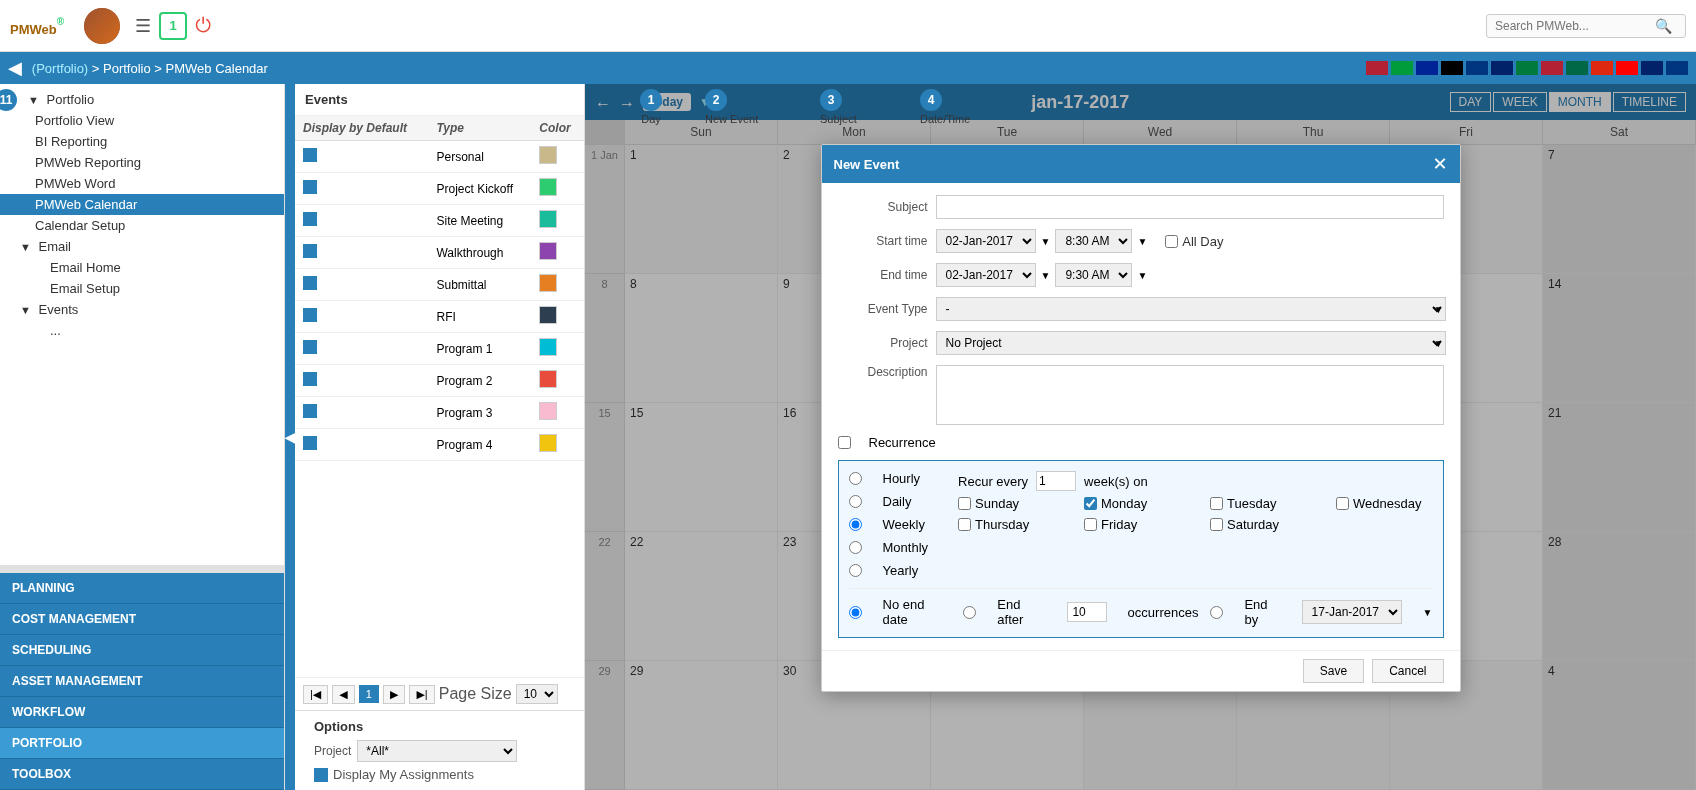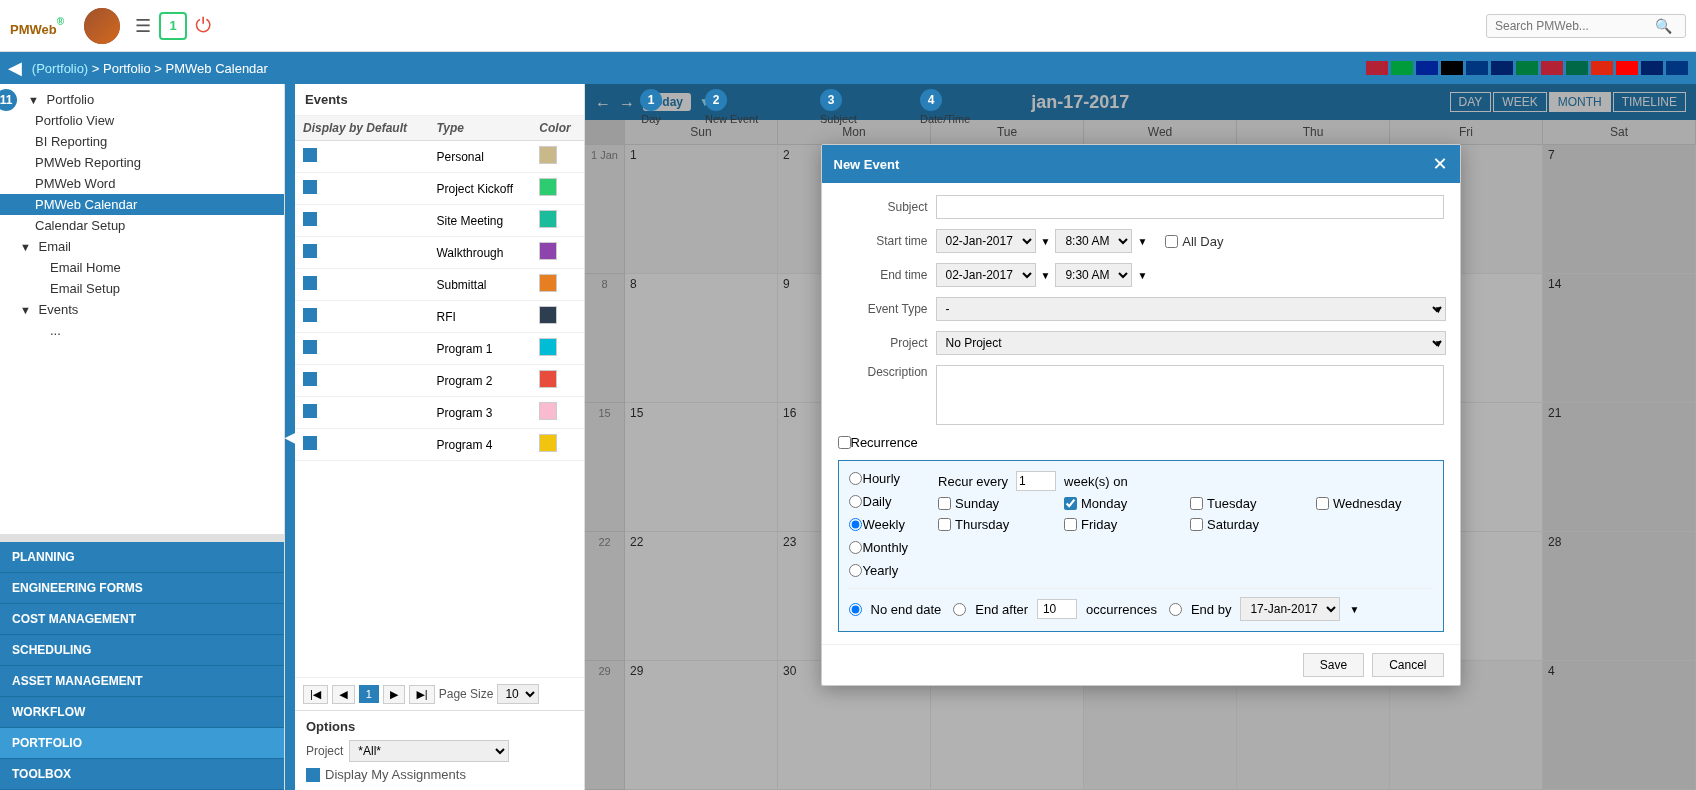--- a/index.html
+++ b/index.html
@@ -51,22 +51,22 @@
     .panel-title { padding: 8px 10px; font-weight: bold; color: #333; border-bottom: 1px solid #eee; }
     .events-table { flex: 1; overflow-y: auto; }
     .events-table table { width: 100%; border-collapse: collapse; }
     .events-table th { background: #f5f5f5; padding: 5px 8px; text-align: left; font-size: 12px; color: #555; border-bottom: 1px solid #ddd; font-style: italic; }
     .events-table td { padding: 5px 8px; border-bottom: 1px solid #eee; font-size: 12px; }
     .color-box { width: 18px; height: 18px; display: inline-block; border: 1px solid #ccc; }
     .blue-sq { width: 14px; height: 14px; background: #2980b9; display: inline-block; cursor: pointer; }
     .pagination { display: flex; align-items: center; gap: 4px; padding: 6px 8px; border-top: 1px solid #eee; }
     .page-btn { padding: 2px 6px; border: 1px solid #ccc; background: #f5f5f5; cursor: pointer; font-size: 11px; }
     .page-btn.active { background: #2980b9; color: #fff; border-color: #2980b9; }
-    .page-size-label { font-size: 12px; color: #555; margin-left: 0; }
-    .options-section { border-top: 1px solid #ddd; padding: 8px 11px; }
+    .page-size-label { font-size: 16px; color: #555; margin-left: 0; }
+    .options-section { border-top: 1px solid #ddd; padding: 8px 19px; }
     .options-title { font-weight: bold; color: #333; margin-bottom: 6px; }
     .project-select { display: flex; align-items: center; gap: 6px; margin-bottom: 5px; }
     .project-select label { font-size: 12px; color: #555; }
     .project-select select { font-size: 12px; border: 1px solid #ccc; padding: 2px 4px; }
     .checkbox-row { display: flex; align-items: center; gap: 5px; font-size: 12px; color: #555; }
 
     
     .calendar-area { flex: 1; display: flex; flex-direction: column; background: #fff; }
     .cal-header { display: flex; align-items: center; background: #2980b9; color: #fff; height: 36px; padding: 0 10px; gap: 8px; }
     .cal-nav-btn { background: none; border: none; color: #fff; font-size: 16px; cursor: pointer; }
@@ -92,29 +92,29 @@
     .modal-body { padding: 12px 16px; }
     .form-row { display: flex; align-items: center; margin-bottom: 10px; gap: 8px; }
     .form-label { width: 90px; text-align: right; color: #555; font-size: 12px; flex-shrink: 0; }
     .form-input { flex: 1; border: 1px solid #ccc; padding: 4px 6px; font-size: 12px; outline: none; }
     .datetime-group { display: flex; align-items: center; gap: 5px; }
     .datetime-select { border: 1px solid #ccc; padding: 3px 5px; font-size: 12px; }
     .allday-check { display: flex; align-items: center; gap: 4px; font-size: 12px; color: #333; margin-left: 10px; }
     .event-type-select { flex: 1; border: 1px solid #ccc; padding: 3px 5px; font-size: 12px; }
     .project-dropdown { flex: 1; border: 1px solid #ccc; padding: 3px 5px; font-size: 12px; }
     .description-area { flex: 1; border: 1px solid #ccc; padding: 4px 6px; font-size: 12px; height: 60px; resize: none; }
-    .recurrence-row { display: flex; align-items: center; gap: 0; margin-bottom: 10px; }
+    .recurrence-row { display: flex; align-items: center; gap: 18px; margin-bottom: 10px; }
     .recurrence-box { border: 1px solid #2980b9; background: #f0f8ff; padding: 10px; margin-top: 5px; }
     .recur-radio-col { display: flex; flex-direction: column; gap: 8px; margin-right: 20px; }
-    .recur-option { display: flex; align-items: center; gap: 1px; font-size: 12px; }
+    .recur-option { display: flex; align-items: center; gap: 21px; font-size: 12px; }
     .recur-week-row { display: flex; align-items: center; gap: 8px; font-size: 12px; }
     .recur-days { display: grid; grid-template-columns: repeat(4, 120px); gap: 6px; margin-top: 5px; }
     .recur-day-check { display: flex; align-items: center; gap: 4px; font-size: 12px; }
     .end-section { display: flex; align-items: center; gap: 12px; margin-top: 10px; font-size: 12px; border-top: 1px solid #eee; padding-top: 8px; }
-    .end-option { display: flex; align-items: center; gap: 9px; }
+    .end-option { display: flex; align-items: center; gap: 21px; }
     .end-input { width: 40px; border: 1px solid #ccc; padding: 2px 4px; font-size: 12px; text-align: center; }
     .modal-footer { display: flex; justify-content: flex-end; gap: 8px; padding: 8px 16px; border-top: 1px solid #eee; }
     .btn-save { background: #f5f5f5; border: 1px solid #ccc; padding: 4px 16px; cursor: pointer; font-size: 12px; }
     .btn-cancel { background: #f5f5f5; border: 1px solid #ccc; padding: 4px 16px; cursor: pointer; font-size: 12px; }
     .scrollbar-h { height: 8px; background: #e0e0e0; }
 
     
     .swatch-tan { background: #c8b88a; }
     .swatch-green { background: #2ecc71; }
     .swatch-teal { background: #1abc9c; }
@@ -203,21 +203,20 @@
         <span class="tree-arrow">▼</span>
         Events
       </div>
       <div class="tree-item level3">...</div>
     </div>
 
     <div class="scrollbar-h"></div>
 
     <div class="sidebar-bottom">
       <div class="sidebar-btn">PLANNING</div>
-      <div class="sidebar-btn">ENGINEERING FORMS</div>
       <div class="sidebar-btn">COST MANAGEMENT</div>
       <div class="sidebar-btn">SCHEDULING</div>
       <div class="sidebar-btn">ASSET MANAGEMENT</div>
       <div class="sidebar-btn">WORKFLOW</div>
       <div class="sidebar-btn active-section">PORTFOLIO</div>
       <div class="sidebar-btn">TOOLBOX</div>
     </div>
   </div>
 
   <div class="sidebar-collapse">◀</div>

